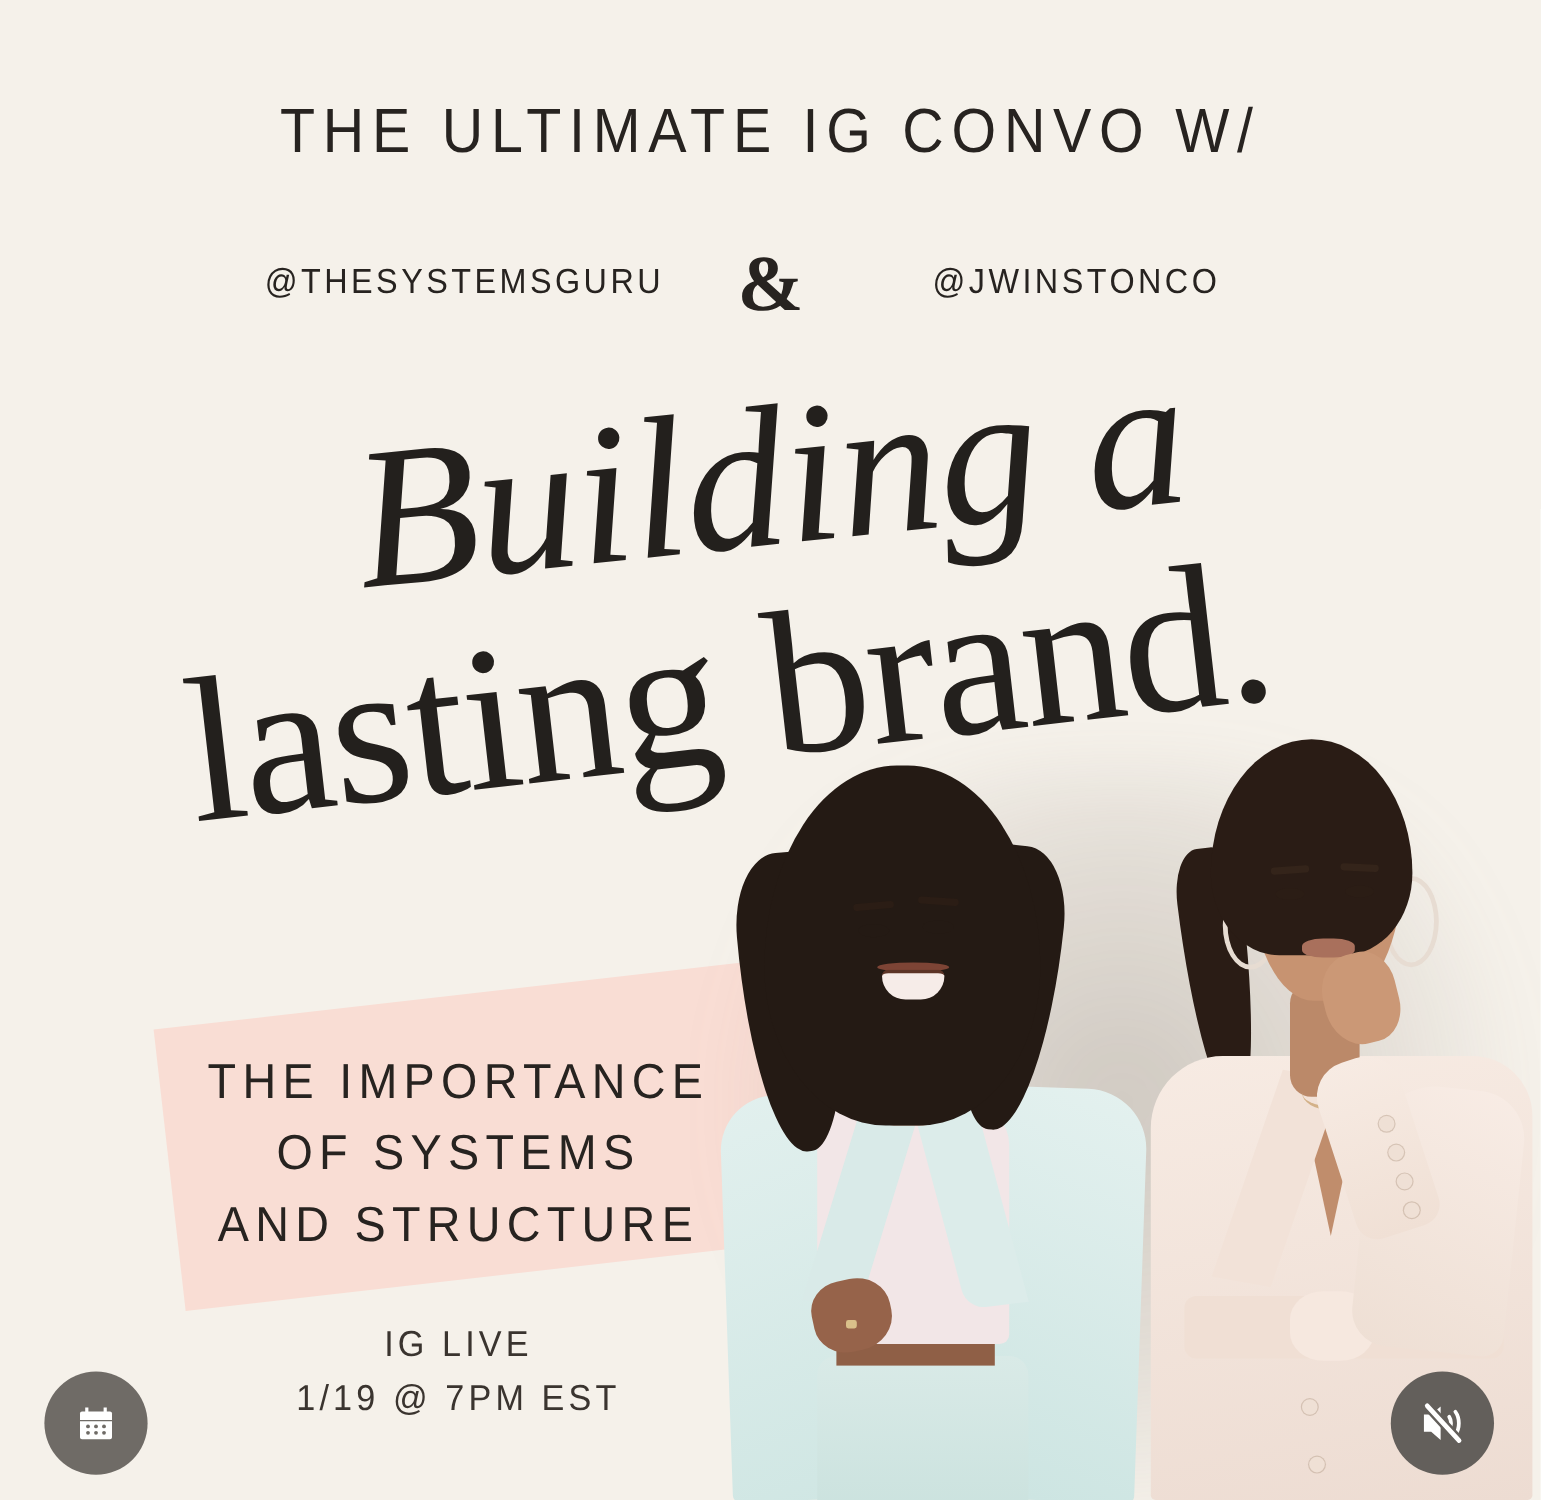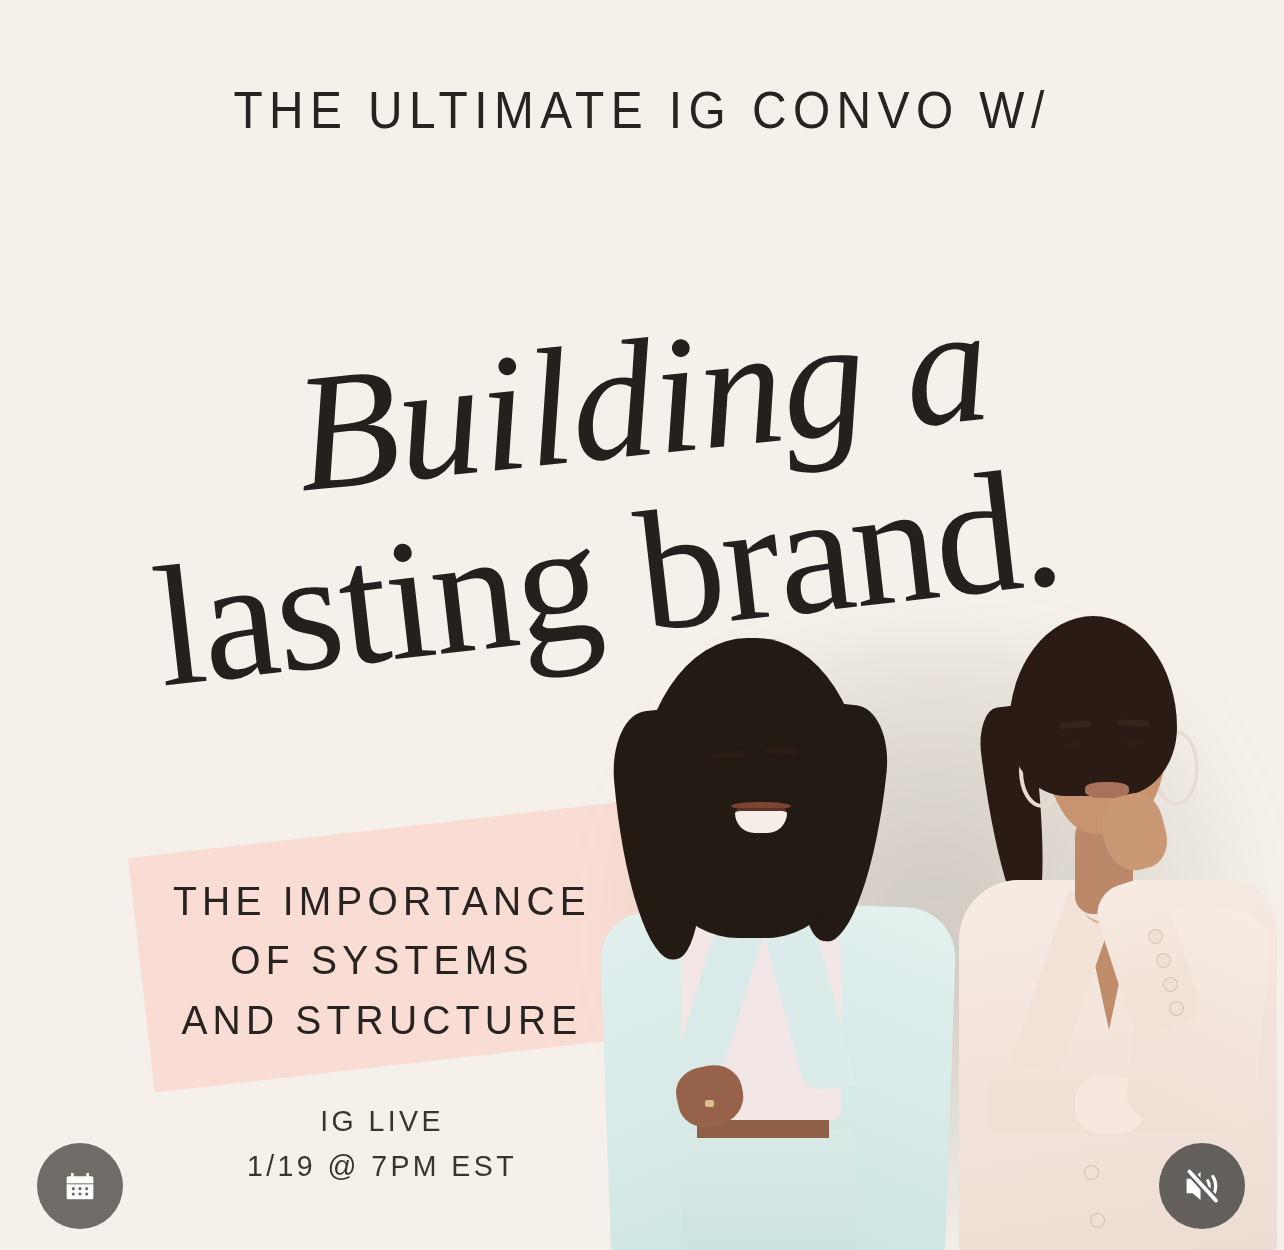--- a/index.html
+++ b/index.html
@@ -426,20 +426,25 @@
   .btn-mute     { left: 1159px; top: 1143px; background: #635f5b; }
   .circle-btn svg { display: block; }
 </style>
 </head>
 <body>
 
 <div id="poster">
 
   <div class="headline">THE ULTIMATE IG CONVO W/</div>
 
+  <div class="handles">
+    <div class="handle left">@THESYSTEMSGURU</div>
+    <div class="amp">&amp;</div>
+    <div class="handle right">@JWINSTONCO</div>
+  </div>
 
   <div class="script-wrap">
     <div class="highlight-box"></div>
     <div class="script-line script-line-1">Building a</div>
     <div class="script-line script-line-2">
       <span>lasting</span><span>&nbsp;</span><span>brand.</span>
     </div>
   </div>
 
   <div class="photo">

